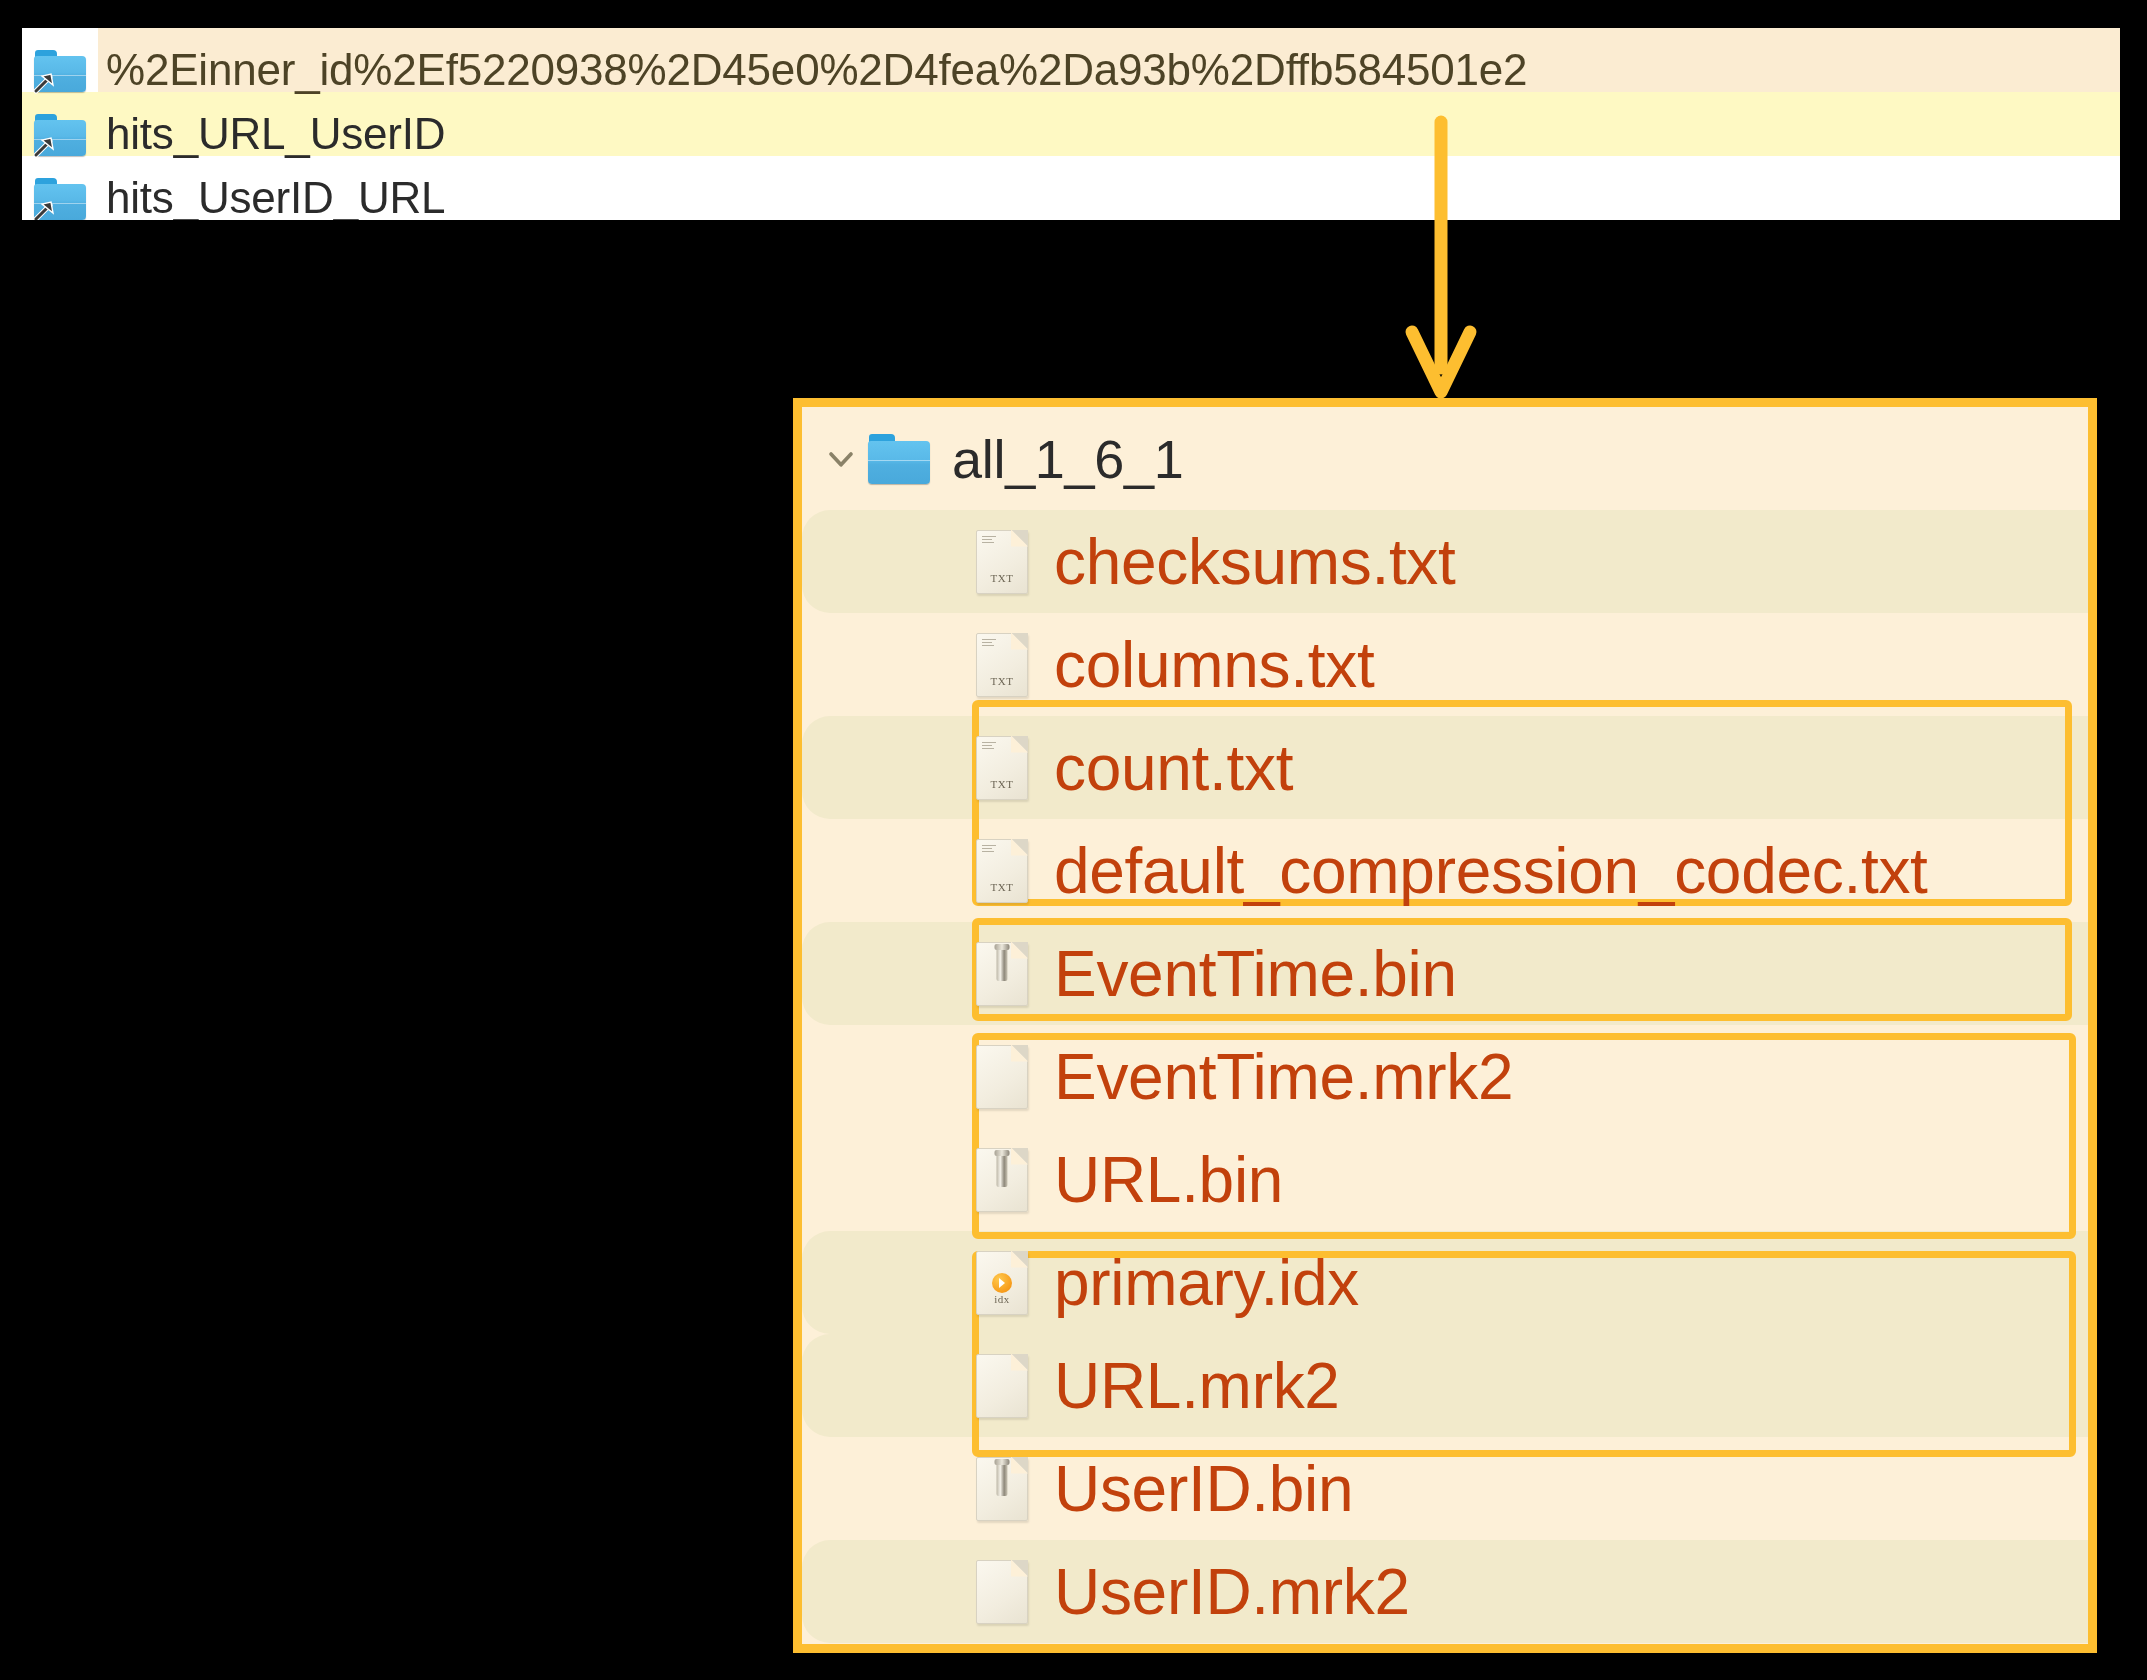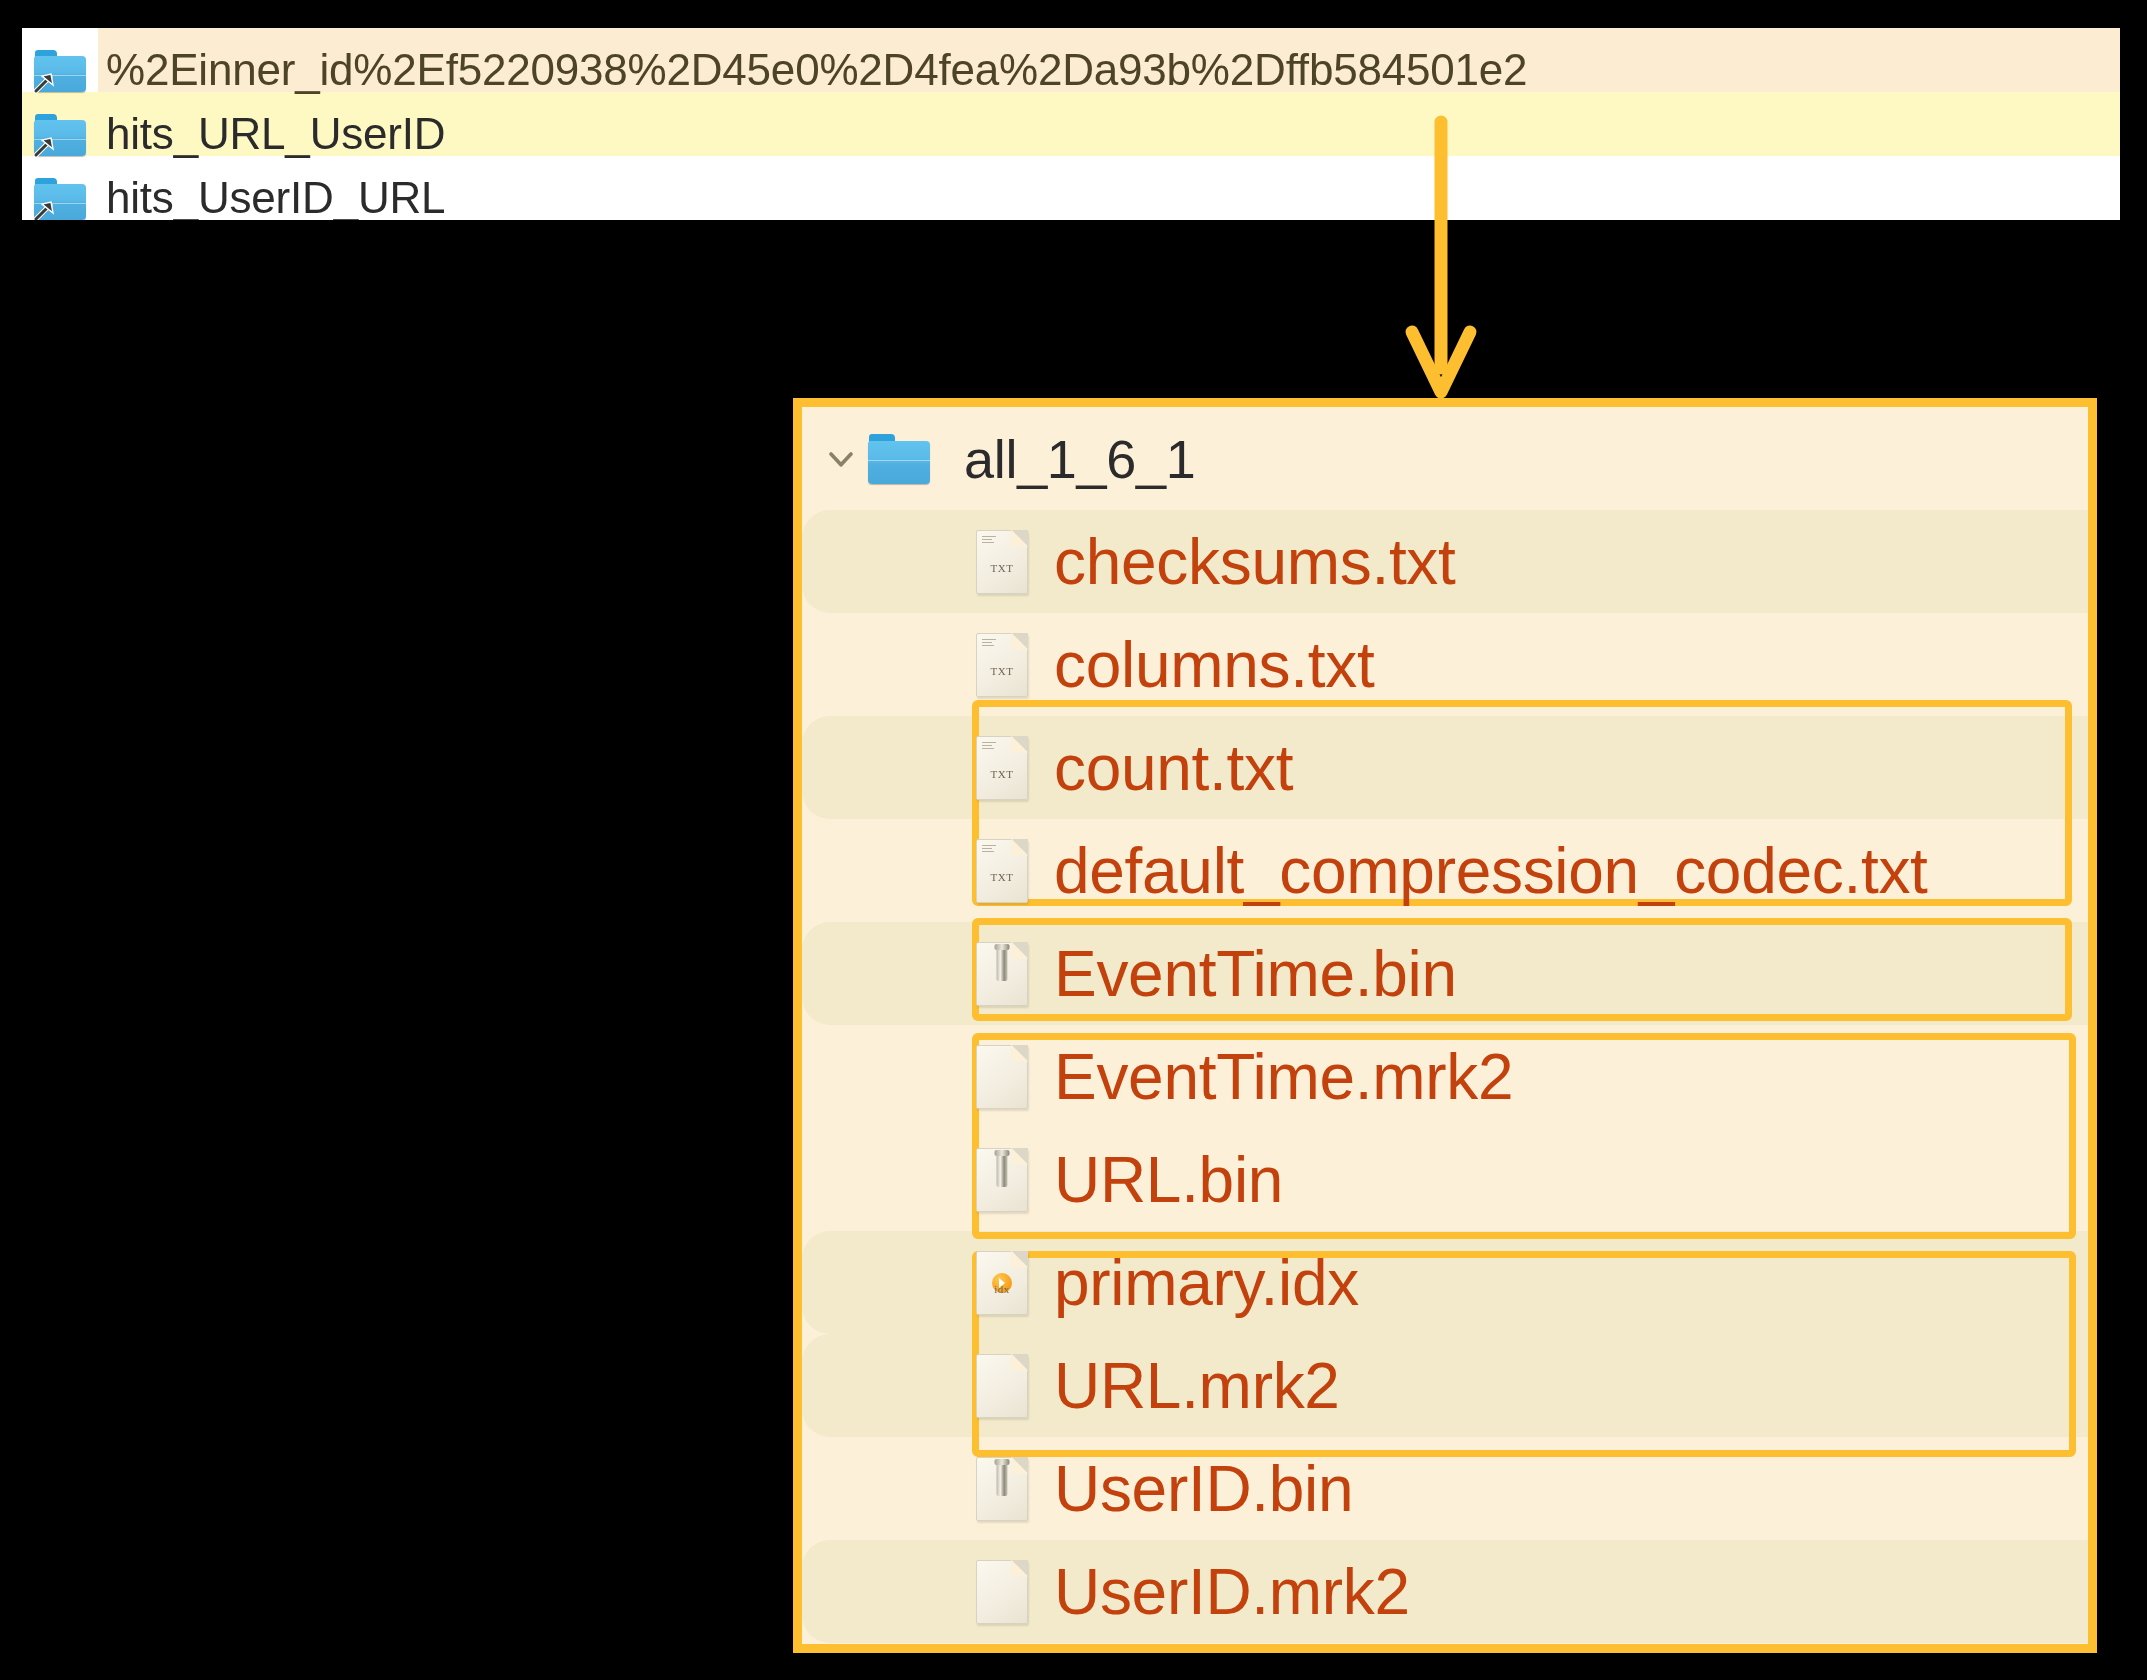--- a/index.html
+++ b/index.html
@@ -116,21 +116,21 @@
 
   .p-name {
     position: relative; z-index: 3;
     font-size: 64px;
     color: #c2410c;
     white-space: nowrap;
     line-height: 1;
     padding-left: 22px;
     letter-spacing: -0.3px;
   }
-  .p-row.folder-row .p-name { font-size: 54px; color: #2b2b2b; margin-left: 12px; }
+  .p-row.folder-row .p-name { font-size: 54px; color: #2b2b2b; }
 
   
   .hl-box {
     position: absolute;
     border: 7px solid #fdbe30;
     border-radius: 6px;
     z-index: 2;
     pointer-events: none;
   }
 
@@ -147,21 +147,21 @@
     position:absolute; right:0; top:0; width:17px; height:17px;
     background: #ddd7c7;
     clip-path: polygon(0 0, 100% 100%, 100% 0);
   }
   .doc-ico .fold2 {
     position:absolute; right:0; top:0; width:17px; height:17px;
     background: #fdf0d8;
     clip-path: polygon(0 0, 100% 100%, 0 100%);
   }
   .doc-ico .kind {
-    position:absolute; left:0; right:0; bottom:20px;
+    position:absolute; left:0; right:0; bottom:10px;
     text-align:center;
     font-size: 11px; letter-spacing: .5px;
     color:#6d6655; font-family:"Liberation Serif", serif;
   }
   .doc-ico .scribble{
     position:absolute; left:6px; top:6px; width:14px; height:8px;
   }
   .doc-ico .scribble i{ display:block; height:1px; background:#b8b2a2; margin-bottom:2px; }
   .doc-ico .scribble i:nth-child(2){ width:70%; }
   .doc-ico .scribble i:nth-child(3){ width:85%; }

